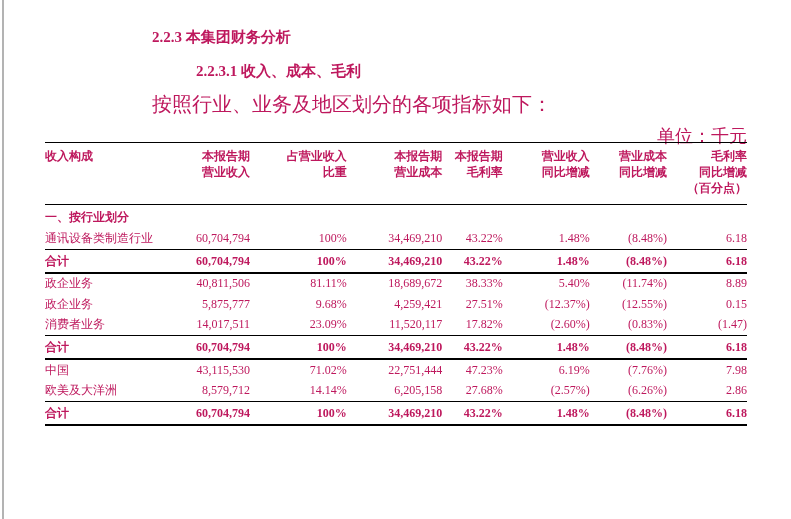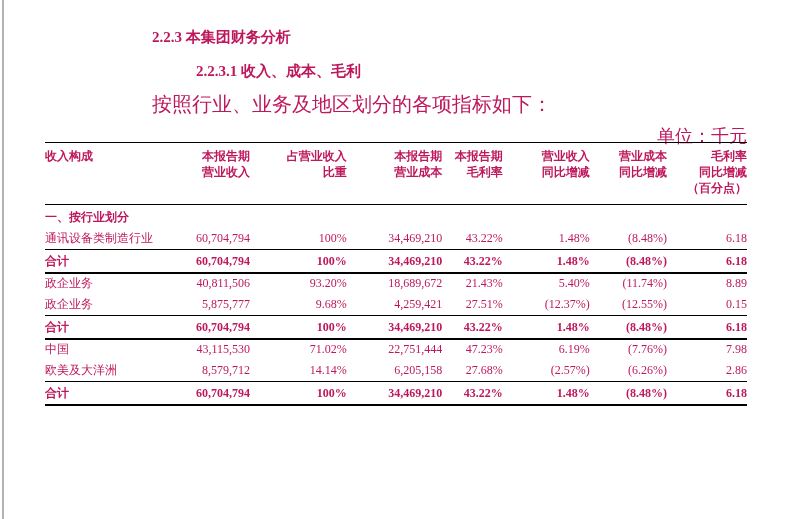--- a/index.html
+++ b/index.html
@@ -139,37 +139,47 @@
         <td>34,469,210</td>
         <td>43.22%</td>
         <td>1.48%</td>
         <td>(8.48%)</td>
         <td>6.18</td>
       </tr>
 
       <tr>
         <td class="label">政企业务</td>
         <td>40,811,506</td>
-        <td>93.20%</td>
+        <td>81.11%</td>
         <td>18,689,672</td>
-        <td>21.43%</td>
+        <td>38.33%</td>
         <td>5.40%</td>
         <td>(11.74%)</td>
         <td>8.89</td>
       </tr>
       <tr>
         <td class="label">政企业务</td>
         <td>5,875,777</td>
         <td>9.68%</td>
         <td>4,259,421</td>
         <td>27.51%</td>
         <td>(12.37%)</td>
         <td>(12.55%)</td>
         <td>0.15</td>
       </tr>
+      <tr>
+        <td class="label">消费者业务</td>
+        <td>14,017,511</td>
+        <td>23.09%</td>
+        <td>11,520,117</td>
+        <td>17.82%</td>
+        <td>(2.60%)</td>
+        <td>(0.83%)</td>
+        <td>(1.47)</td>
+      </tr>
       <tr class="total-row">
         <td class="label">合计</td>
         <td>60,704,794</td>
         <td>100%</td>
         <td>34,469,210</td>
         <td>43.22%</td>
         <td>1.48%</td>
         <td>(8.48%)</td>
         <td>6.18</td>
       </tr>

